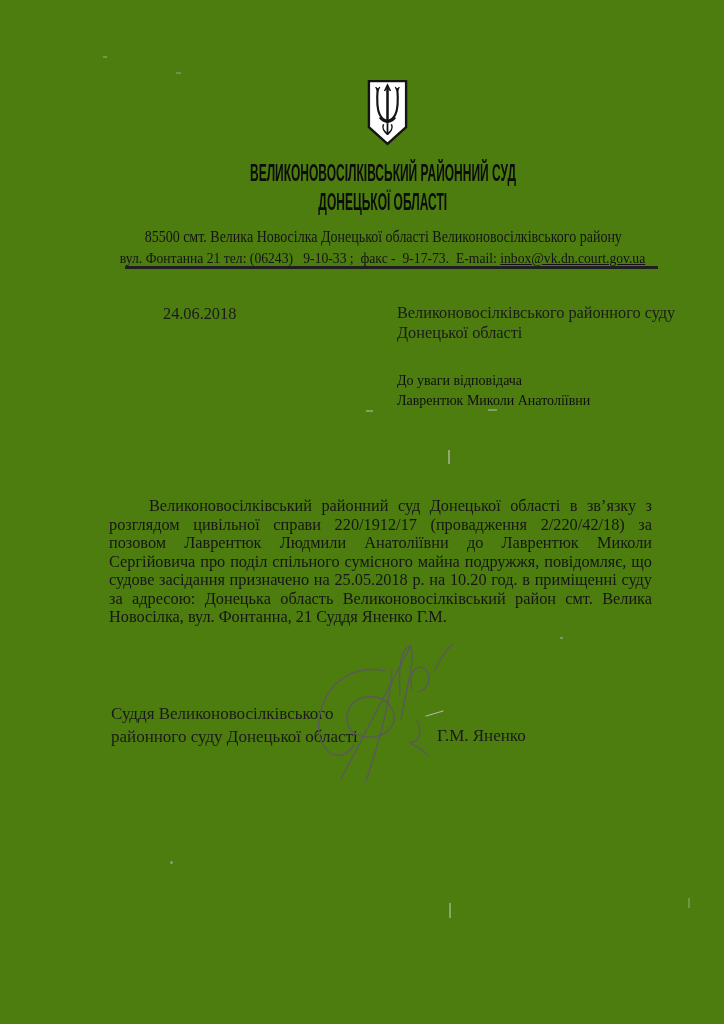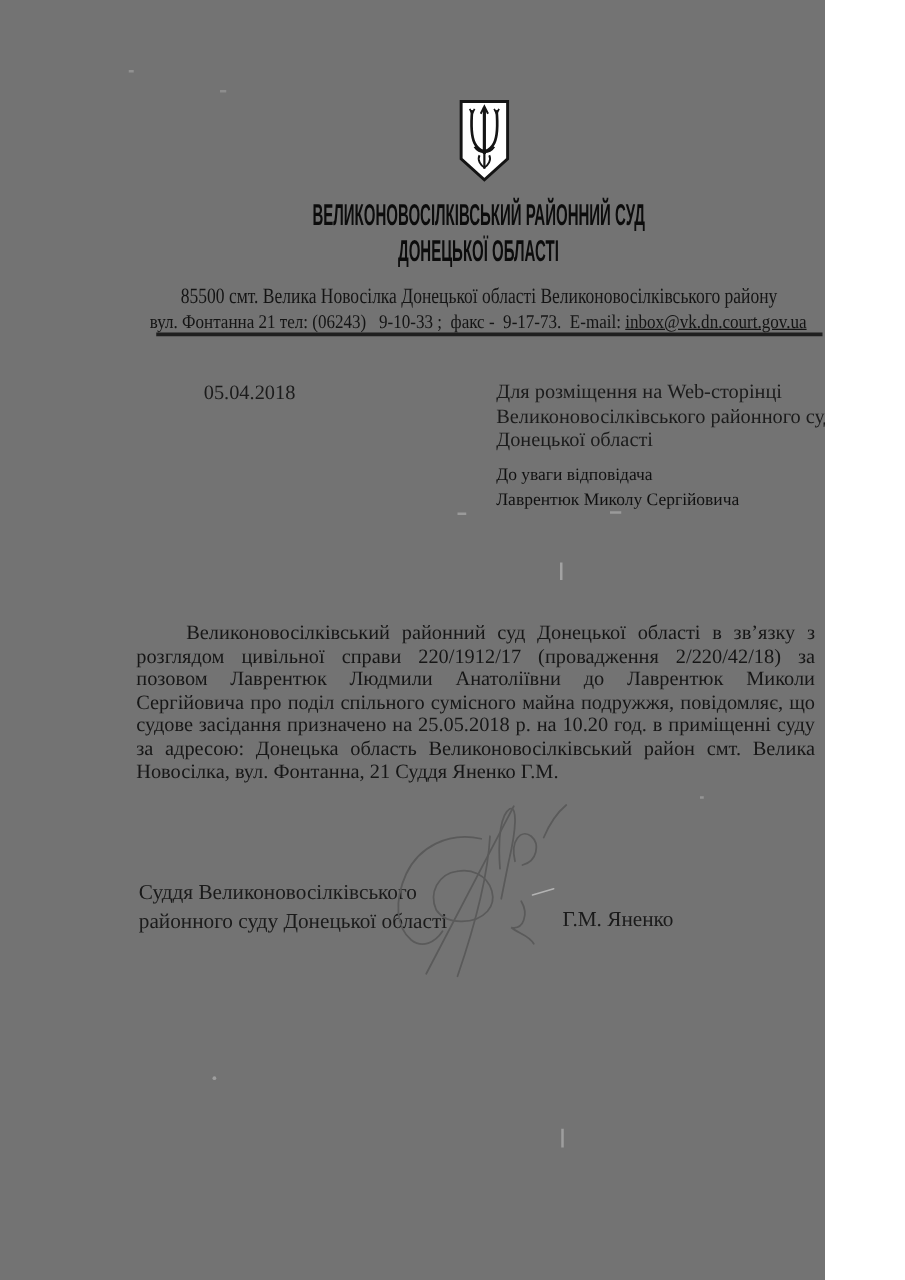--- a/index.html
+++ b/index.html
@@ -1,19 +1,19 @@
 <!DOCTYPE html>
 <html><head>
 <meta charset="utf-8">
 <style>
   html,body{margin:0;padding:0;background:#ffffff;}
   .page{
     position:relative;
-    width:660px;height:1024px;
-    background:#737373;
+    width:724px;height:1024px;
+    background:#4d7c0f;
     overflow:hidden;
     font-family:"Liberation Serif","DejaVu Serif",serif;
     color:#1b1b1b;
   }
   
   .emblem{position:absolute;left:365px;top:78px;width:45px;height:69px;}
   .head-line{position:absolute;left:40px;width:686px;text-align:center;white-space:nowrap;}
   .head-line .inner{
     display:inline-block;transform:scaleX(0.50);transform-origin:center;
     font-family:"Liberation Sans","DejaVu Sans",sans-serif;
@@ -31,21 +31,21 @@
   
   .doc-date{position:absolute;left:163px;top:304px;font-size:16.3px;}
   .recipient{position:absolute;left:397px;top:303px;width:285px;font-size:16.3px;line-height:19.5px;}
   .attention{position:absolute;left:397px;top:371px;width:285px;font-size:14px;line-height:20px;font-weight:normal;color:#101010;}
   
   .body-text{position:absolute;left:93px;top:481px;width:575px;font-size:16.3px;line-height:18.5px;text-align:justify;color:#161616;}
   .body-text p{margin:16px;text-indent:40px;}
   .bold-underline{font-weight:bold;text-decoration:underline;color:#0e0e0e;}
   
   .judge-title{position:absolute;left:111px;top:702px;font-size:17px;line-height:23px;color:#1a1a1a;}
-  .judge-name{position:absolute;left:450px;top:726px;font-size:17px;color:#1a1a1a;text-align:center;}
+  .judge-name{position:absolute;left:437px;top:726px;font-size:17px;color:#1a1a1a;text-align:center;}
   .sig{position:absolute;left:305px;top:633px;width:158px;height:155px;}
   
   .speck{position:absolute;background:#c9c9c9;}
 </style>
 </head>
 <body>
 
 <div class="page">
 
   <svg class="emblem" viewBox="0 0 46 70" fill="none" xmlns="http://www.w3.org/2000/svg">
@@ -69,31 +69,30 @@
   </div>
 
   <div class="addr-line addr1">
     <span class="inner">85500 смт. Велика Новосілка Донецької області Великоновосілківського району</span>
   </div>
   <div class="addr-line contact">
     <span class="inner"><span>вул. Фонтанна 21 тел: (06243)&nbsp;&nbsp;&nbsp;9-10-33 ;&nbsp; факс -&nbsp;&nbsp;9-17-73.&nbsp; E-mail: </span><span class="email">inbox@vk.dn.court.gov.ua</span></span>
   </div>
   <div class="rule"></div>
 
-  <div class="doc-date">05.04.2018</div>
+  <div class="doc-date">24.06.2018</div>
 
   <div class="recipient">
-    <div>Для розміщення на Web-сторінці</div>
     <div>Великоновосілківського районного суду</div>
     <div>Донецької області</div>
   </div>
 
   <div class="attention">
     <div>До уваги відповідача</div>
-    <div>Лаврентюк Миколу Сергійовича</div>
+    <div>Лаврентюк Миколи Анатоліївни</div>
   </div>
 
   <div class="body-text">
     <p>Великоновосілківський районний суд Донецької області в зв’язку з розглядом цивільної справи 220/1912/17 (провадження 2/220/42/18) за позовом Лаврентюк Людмили Анатоліївни до Лаврентюк Миколи Сергійовича про поділ спільного сумісного майна подружжя, повідомляє, що судове засідання призначено на 25.05.2018 р. на 10.20 год. в приміщенні суду за адресою: Донецька область Великоновосілківський район смт. Велика Новосілка, вул. Фонтанна, 21 Суддя Яненко Г.М.</p>
   </div>
 
   <div class="judge-title">
     <div>Суддя Великоновосілківського</div>
     <div>районного суду Донецької області</div>
   </div>

